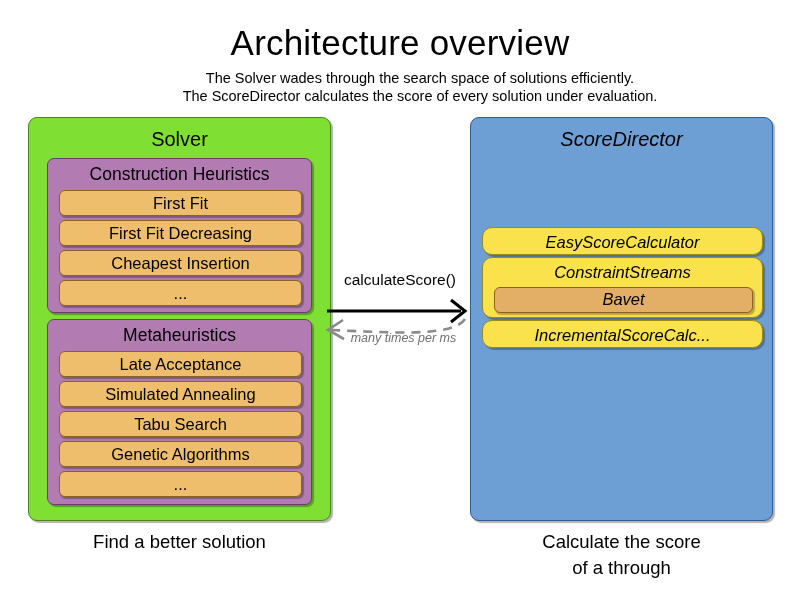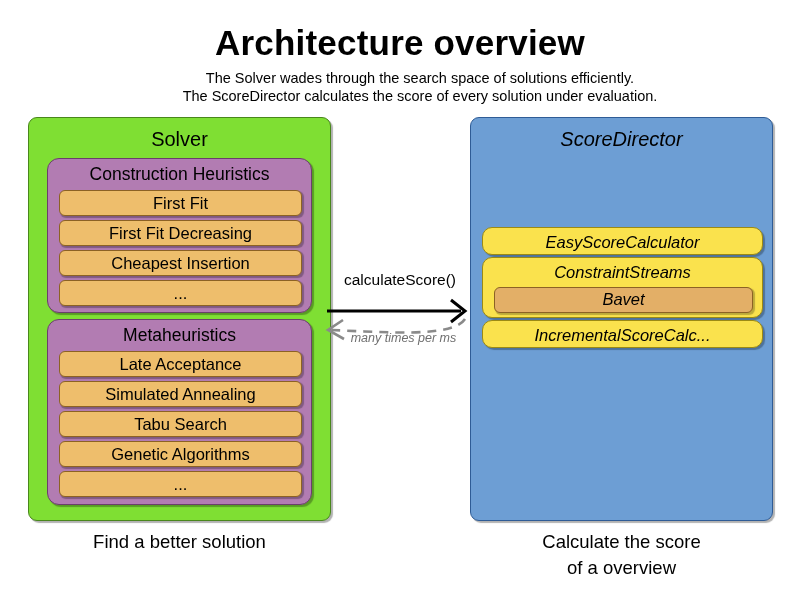--- a/index.html
+++ b/index.html
@@ -19,21 +19,21 @@
   
   #header {
     position: absolute;
     top: 22px;
     left: 0;
     width: 800px;
     text-align: center;
   }
   #title {
     font-size: 35px;
-    font-weight: bold;
+    font-weight: normal;
     letter-spacing: 0.2px;
     line-height: 42px;
     color: #000;
   }
   #subtitle-1, #subtitle-2 {
     font-size: 14.5px;
     line-height: 18px;
     color: #000;
     padding-left: 40px;
   }
@@ -74,21 +74,21 @@
     color: #000;
   }
 
   
   .group {
     position: absolute;
     left: 18px;
     width: 265px;
     background: #B27CB2;
     border: 1.5px solid #6b3f6b;
-    border-radius: 12px;
+    border-radius: 7px;
     box-sizing: border-box;
     box-shadow: 2px 2px 1px rgba(0,0,0,0.30);
   }
   #group-ch { top: 40px;  height: 155px; }
   #group-mh { top: 201px; height: 186px; }
   .group-title {
     position: absolute;
     top: 3px;
     left: 0;
     width: 100%;
@@ -254,14 +254,14 @@
       <polyline points="18,58 3,68 19,77" fill="none" stroke="#8a8a8a" stroke-width="2.6"></polyline>
     </g>
   </svg>
 
   <div id="arrow-label-bottom">many times per ms</div>
 </div>
 
 <div id="caption-left" class="caption">Find a better solution</div>
 <div id="caption-right" class="caption">
   <div>Calculate the score</div>
-  <div>of a overview</div>
+  <div>of a through</div>
 </div>
 
 </body></html>

